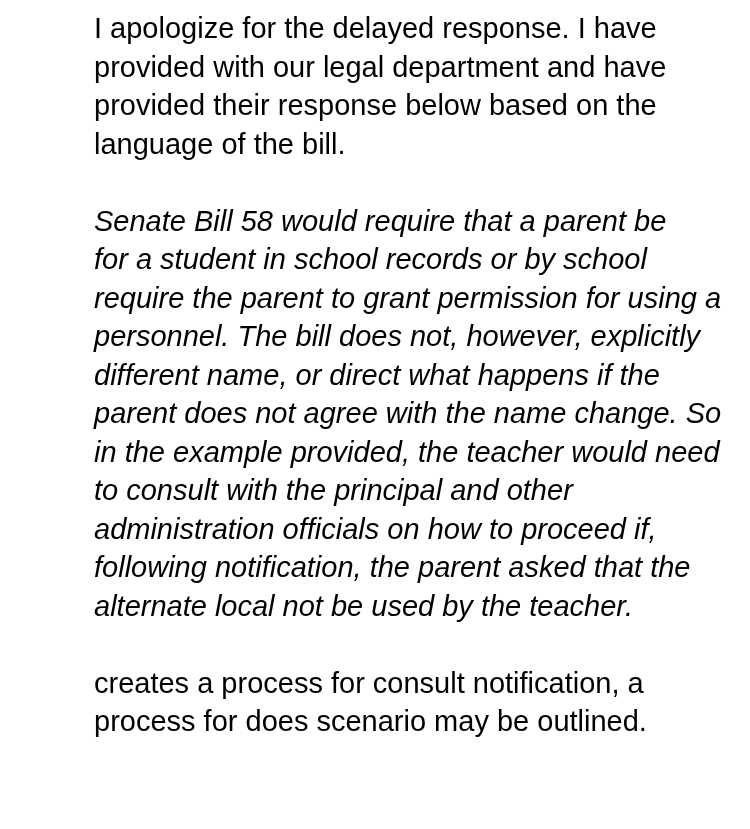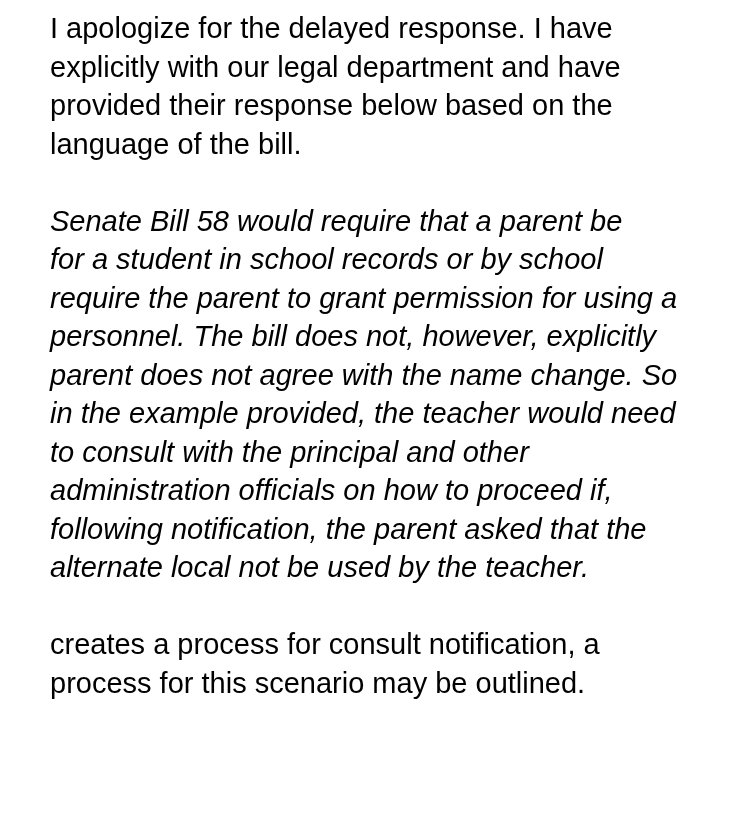--- a/index.html
+++ b/index.html
@@ -26,45 +26,47 @@
   .para {
     margin: 0 0 38.5px 0;
     padding: 0;
   }
   .para.italic {
     font-style: italic;
   }
   .line {
     display: block;
     white-space: pre;
+    margin-left: 44px;
   }
 </style>
 </head>
 <body>
 
 <div class="page">
 
   <p class="para regular">
     <span class="line">I apologize for the delayed response. I have</span>
-    <span class="line">explicitly with our legal department and have</span>
+    <span class="line">provided with our legal department and have</span>
     <span class="line">provided their response below based on the</span>
     <span class="line">language of the bill.</span>
   </p>
 
   <p class="para italic">
     <span class="line">Senate Bill 58 would require that a parent be</span>
     <span class="line">for a student in school records or by school</span>
     <span class="line">require the parent to grant permission for using a</span>
     <span class="line">personnel. The bill does not, however, explicitly</span>
+    <span class="line">different name, or direct what happens if the</span>
     <span class="line">parent does not agree with the name change. So</span>
     <span class="line">in the example provided, the teacher would need</span>
     <span class="line">to consult with the principal and other</span>
     <span class="line">administration officials on how to proceed if,</span>
     <span class="line">following notification, the parent asked that the</span>
     <span class="line">alternate local not be used by the teacher.</span>
   </p>
 
   <p class="para regular">
     <span class="line">creates a process for consult notification, a</span>
-    <span class="line">process for this scenario may be outlined.</span>
+    <span class="line">process for does scenario may be outlined.</span>
   </p>
 
 </div>
 
 </body></html>

